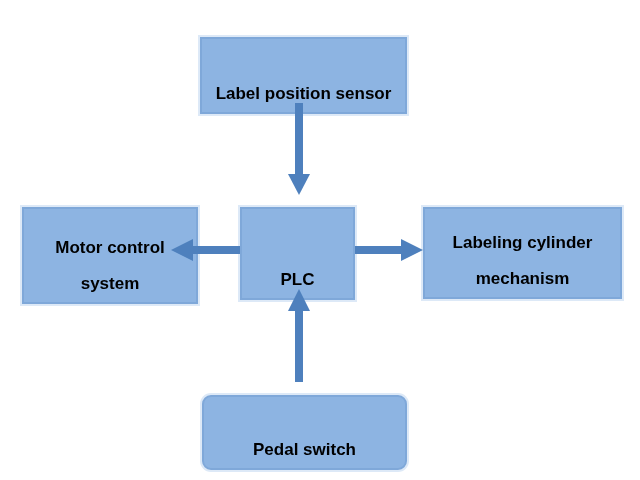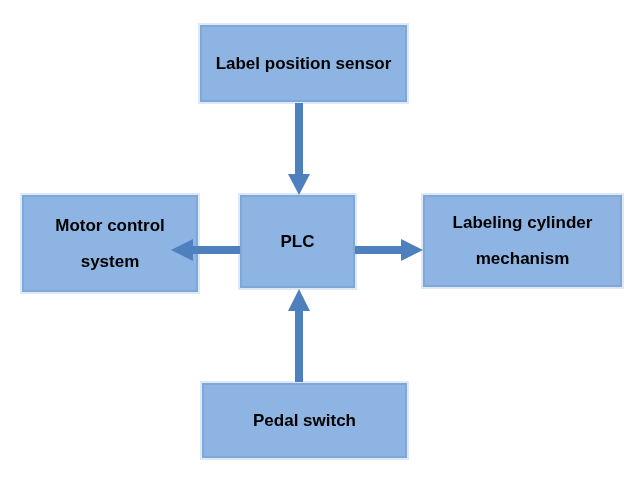--- a/index.html
+++ b/index.html
@@ -22,36 +22,37 @@
     background:var(--background);
     overflow:hidden;
   }
   .node{
     position:absolute;
     background:var(--node-fill);
     border:2px solid var(--node-border);
     box-shadow:0 0 0 2px var(--node-halo);
     box-sizing:border-box;
     display:flex;
-    align-items:center;
+    align-items:flex-end;
     justify-content:center;
     text-align:center;
+    margin-top:12px;
   }
   .node-label{
     font-size:17px;
     font-weight:bold;
     color:var(--text);
     line-height:36px;
     padding:0 8px;
   }
   .node-sensor  {left:200px; top:25px;  width:207px; height:77px;}
   .node-motor   {left:22px;  top:195px; width:176px; height:97px;}
   .node-plc     {left:240px; top:195px; width:115px; height:93px;}
   .node-cylinder{left:423px; top:195px; width:199px; height:92px;}
-  .node-pedal   {left:202px; top:383px; width:205px; height:75px;}
+  .node-pedal   {left:202px; top:383px; width:205px; height:75px;border-radius:9px;}
   svg.arrows{
     position:absolute;
     left:0; top:0;
     width:640px; height:480px;
     pointer-events:none;
   }
   svg.arrows line{stroke:var(--arrow); stroke-width:8;}
   svg.arrows polygon{fill:var(--arrow);}
 </style>
 </head>

